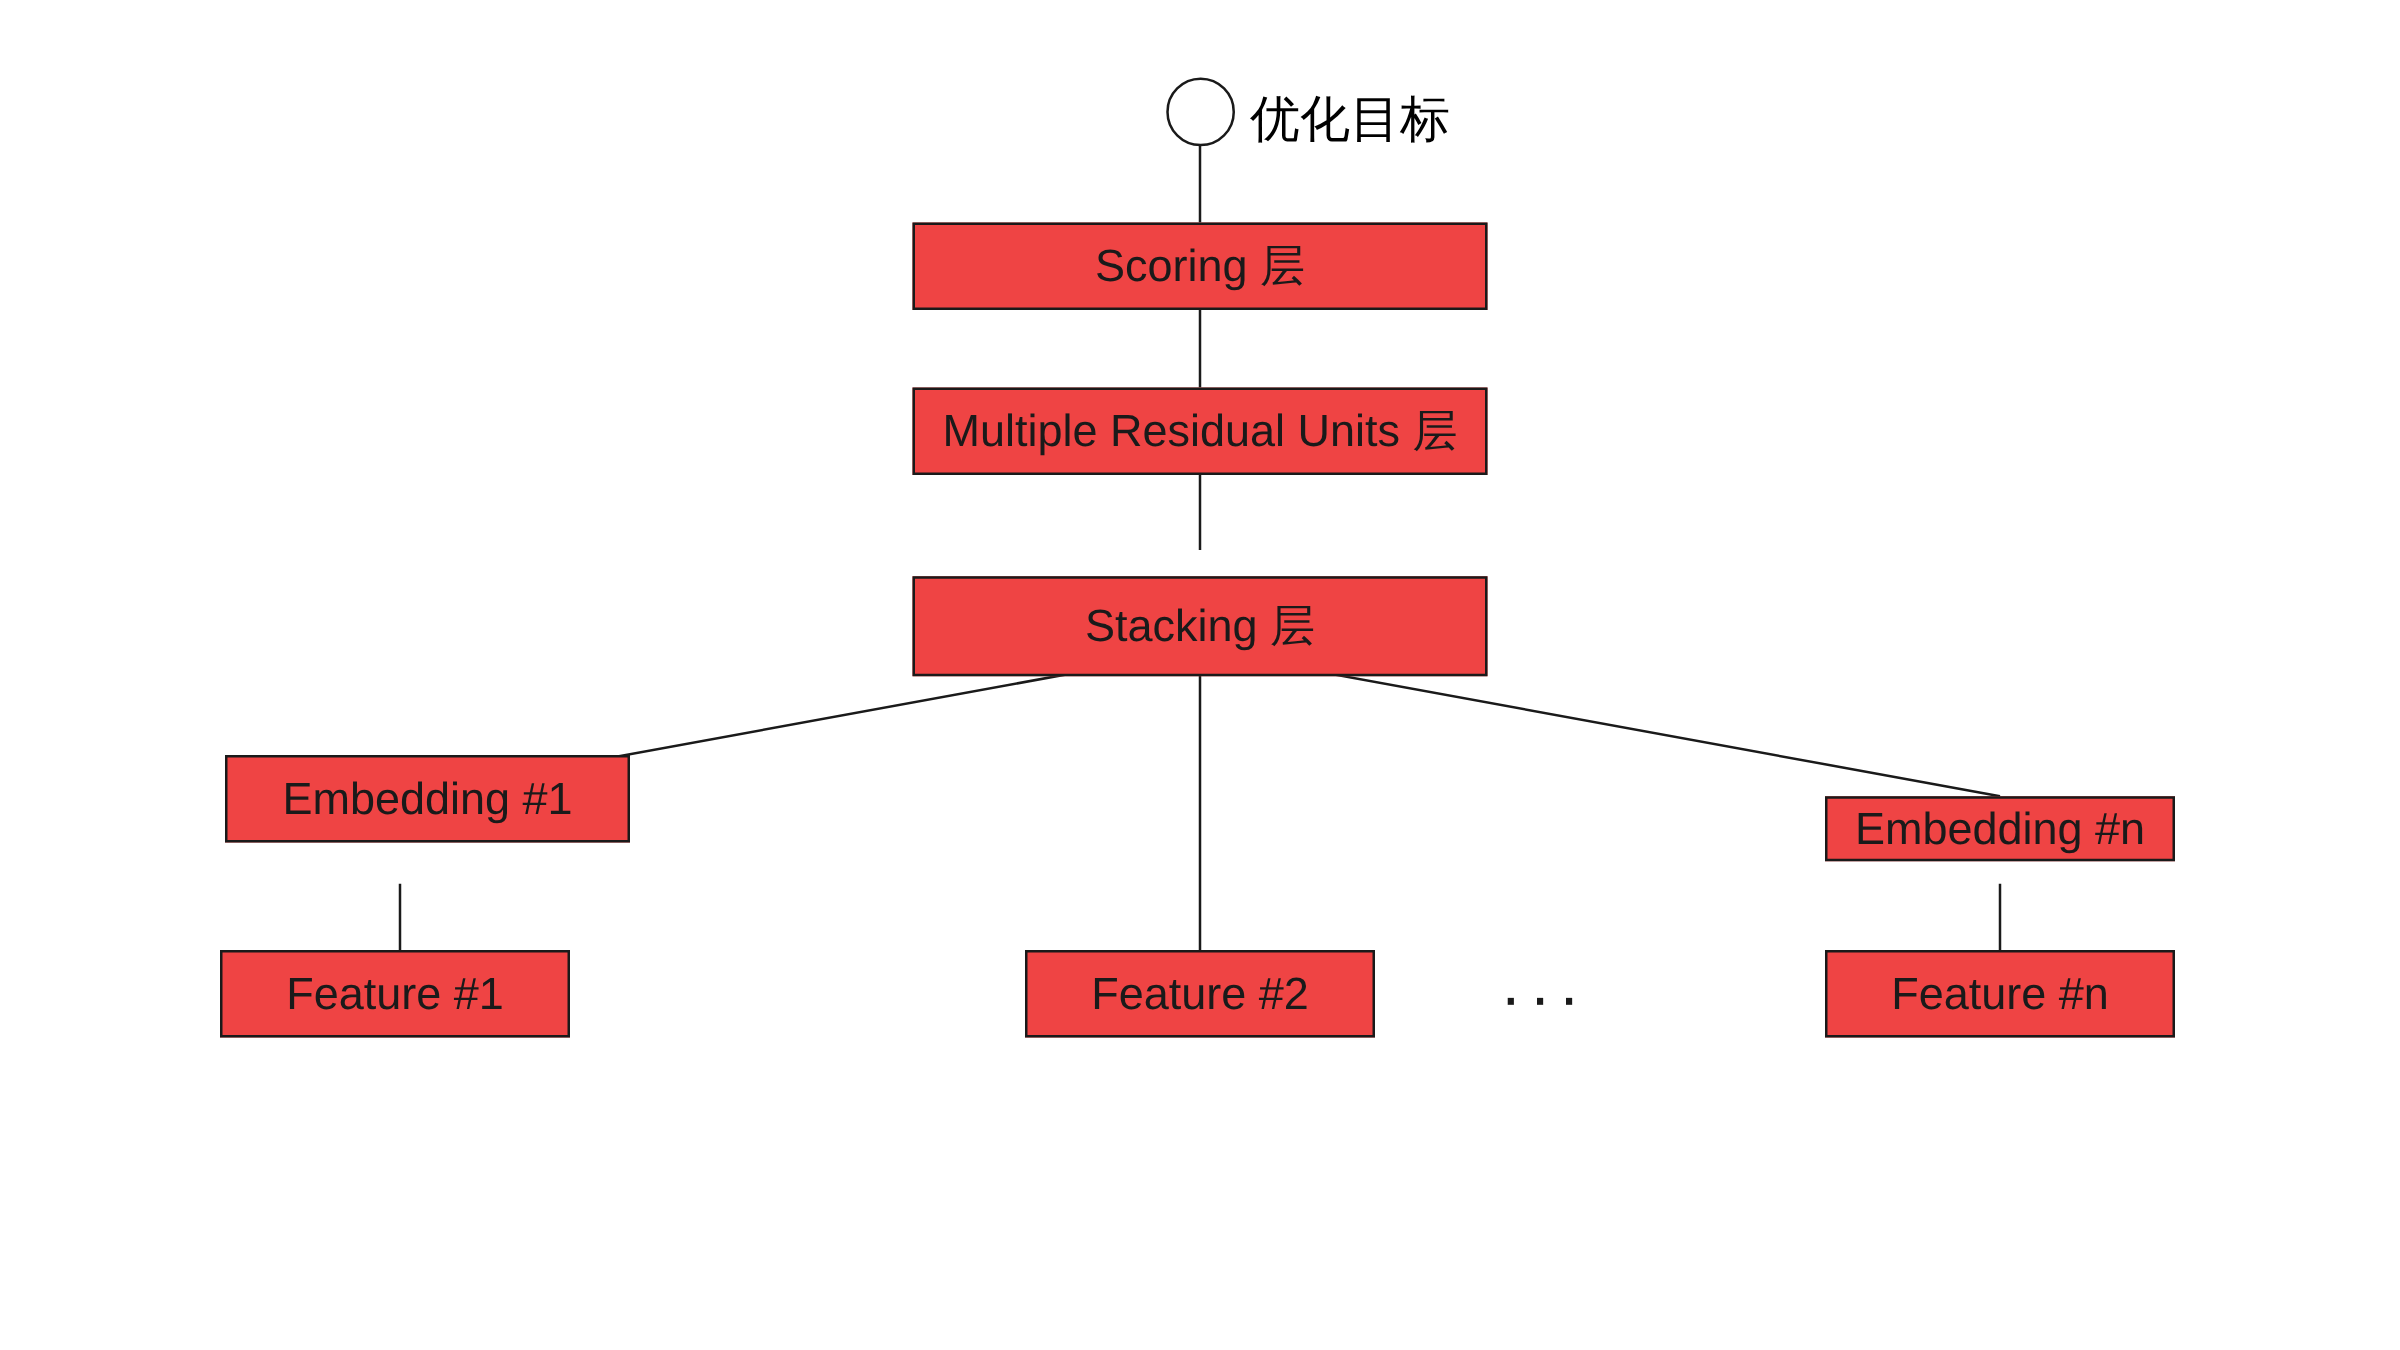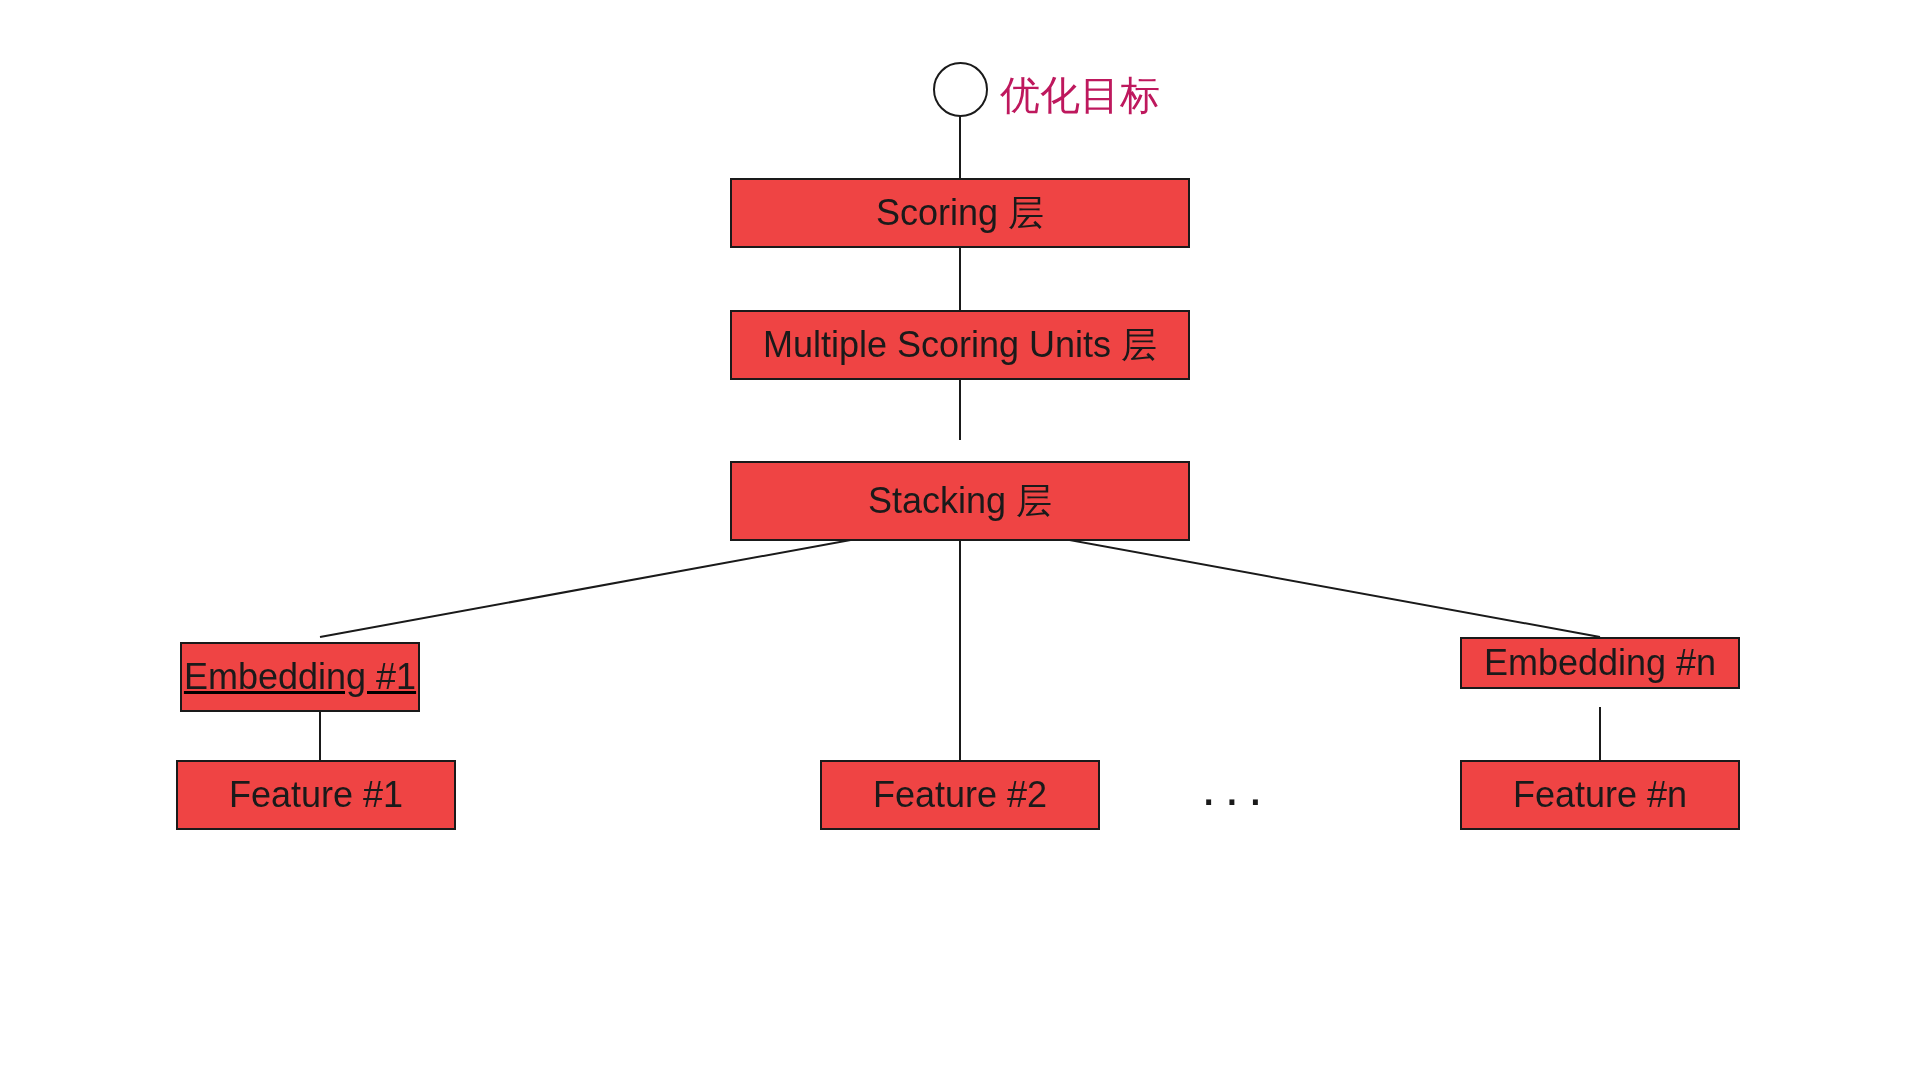--- a/index.html
+++ b/index.html
@@ -49,21 +49,21 @@
       position: absolute;
     }
     .dots-text {
       font-size: 48px;
       color: #1a1a1a;
       position: absolute;
       font-family: "Arial", sans-serif;
     }
     .label-text {
       font-size: 40px;
-      color: #be185d;
+      color: #000000;
       position: absolute;
       font-family: "Arial", "SimHei", sans-serif;
       white-space: nowrap;
     }
   </style>
 </head>
 <body>
 
 <div class="diagram-container">
 
@@ -89,28 +89,28 @@
   <div class="circle-node" style="width:55px; height:55px; top:62px; left:933px;">
   </div>
 
   <div class="label-text" style="top:68px; left:1000px;">优化目标</div>
 
   <div class="node-box" style="width:460px; height:70px; top:178px; left:730px;">
     <span class="node-text">Scoring 层</span>
   </div>
 
   <div class="node-box" style="width:460px; height:70px; top:310px; left:730px;">
-    <span class="node-text">Multiple Scoring Units 层</span>
+    <span class="node-text">Multiple Residual Units 层</span>
   </div>
 
   <div class="node-box" style="width:460px; height:80px; top:440px; left:730px;margin-top:21px;">
     <span class="node-text">Stacking 层</span>
   </div>
 
-  <div class="node-box" style="width:240px; height:70px; top:642px; left:180px;text-decoration:underline;">
+  <div class="node-box" style="width:324px; height:70px; top:604px; left:180px;">
     <span class="node-text">Embedding #1</span>
   </div>
 
   <div class="node-box" style="width:280px; height:52px; top:637px; left:1460px;">
     <span class="node-text">Embedding #n</span>
   </div>
 
   <div class="node-box" style="width:280px; height:70px; top:760px; left:176px;">
     <span class="node-text">Feature #1</span>
   </div>

